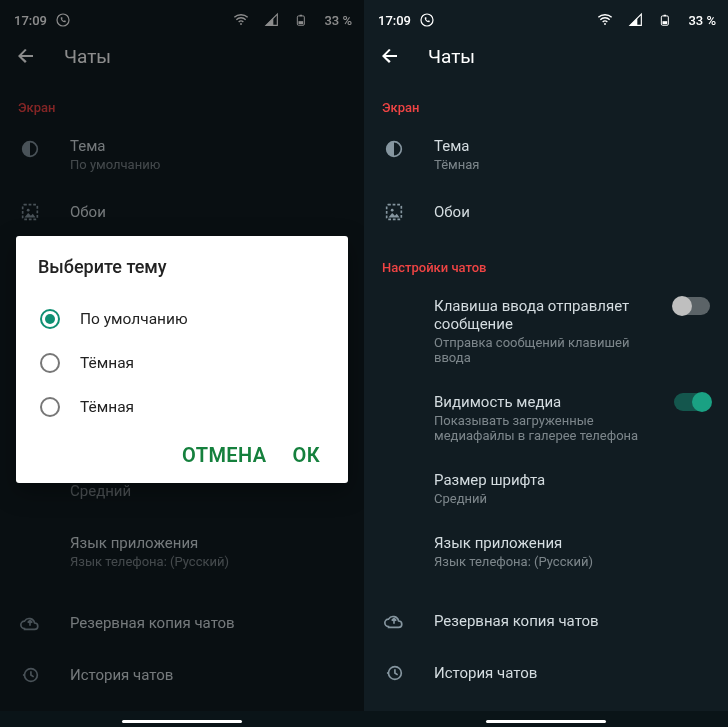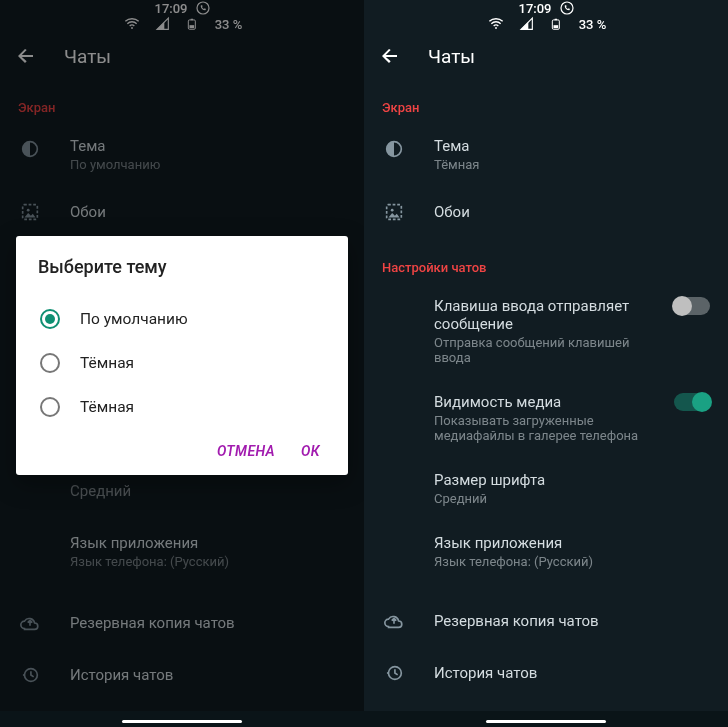--- a/index.html
+++ b/index.html
@@ -1,20 +1,20 @@
 <!DOCTYPE html>
 <html><head>
 <meta charset="utf-8">
 <style>
   * { box-sizing: border-box; margin: 0; padding: 0; font-family: Roboto, Arial, sans-serif; }
   body { display: flex; width: 728px; height: 727px; overflow: hidden; background: #000; }
   .phone { width: 364px; height: 727px; position: relative; overflow: hidden; }
   .dark { background: #111c22; color: #d4dce0; }
 
-  .statusbar { height: 28px; display: flex; align-items: center; justify-content: space-between; padding: 0 12px 0 14px; font-size: 13px; font-weight: 500; flex-direction: column; }
+  .statusbar { height: 28px; display: flex; align-items: flex-end; justify-content: space-between; padding: 0 12px 0 14px; font-size: 13px; font-weight: 500; }
   .statusbar .right { display: flex; align-items: center; gap: 15px; }
   .sb-icon { display: inline-flex; }
 
   .appbar { height: 56px; display: flex; align-items: center; gap: 26px; padding: 0 14px; }
   .appbar-title { font-size: 19px; font-weight: 400; }
 
   .section-header { font-size: 13px; font-weight: 500; padding: 16px 18px 8px; }
   .dark .section-header, .accent-text { color: #ef4444; }
 
   .item { display: flex; align-items: center; padding: 14px 18px; gap: 28px; }
@@ -35,21 +35,21 @@
   .dimmer { position: absolute; inset: 0; background: rgba(0,0,0,.45); z-index: 5; }
 
   .dialog { position: absolute; left: 16px; right: 16px; top: 236px; background: #fff; border-radius: 3px; box-shadow: 0 8px 24px rgba(0,0,0,.35); z-index: 10; color: #222; padding: 20px 22px 10px; }
   .dialog-title { font-size: 18px; font-weight: 500; margin-bottom: 20px; }
   .radio-row { display: flex; align-items: center; gap: 20px; padding: 12px 2px; }
   .radio { width: 20px; height: 20px; border: 2.2px solid #777; border-radius: 50%; position: relative; }
   .radio.selected { border-color: #0f8f72; }
   .radio.selected::after { content: ""; position: absolute; inset: 3px; border-radius: 50%; background: #0f8f72; }
   .radio-label { font-size: 15.5px; }
   .dialog-actions { display: flex; justify-content: flex-end; gap: 26px; padding: 14px 6px 6px; }
-  .dlg-btn { font-size: 14px; font-weight: 600; color: #a21caf; letter-spacing: .4px; font-style: italic; }
+  .dlg-btn { font-size: 20px; font-weight: 600; color: #15803d; letter-spacing: .4px; }
 
   .navbar { position: absolute; bottom: 4px; left: 50%; transform: translateX(-50%); width: 120px; height: 3.5px; background: #fff; border-radius: 3px; }
   .dark .navbar-area { background: #0a1418; }
   .navbar-area { position: absolute; bottom: 0; left:0; right:0; height: 16px; }
 
   svg { display: block; }
 </style>
 </head>
 <body>
 

